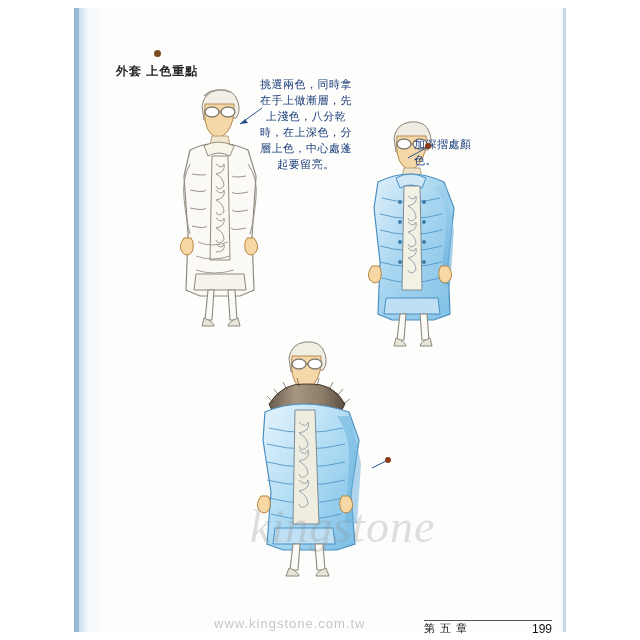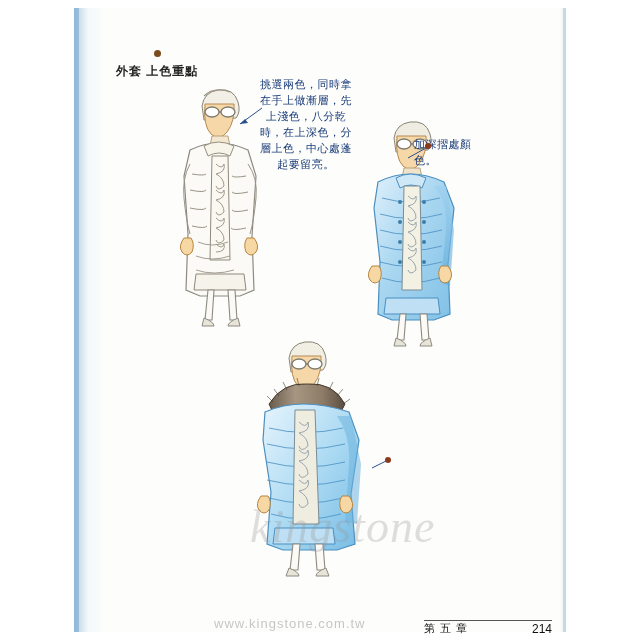--- a/index.html
+++ b/index.html
@@ -387,16 +387,16 @@
   <svg style="position:absolute; left:370px; top:452px;" width="26" height="22">
     <circle cx="18" cy="8" r="3" fill="#8c3b1a"></circle>
     <path d="M16 9 L2 16" stroke="#2a4f8f" stroke-width="1" fill="none"></path>
   </svg>
 
   <div class="watermark">kingstone</div>
   <div class="watermark3">www.kingstone.com.tw</div>
 
   <div class="footer-bar">
     <span class="footer-chapter">第 五 章</span>
-    <span class="footer-page">214</span>
+    <span class="footer-page">199</span>
   </div>
 
 </div>
 
 </body></html>

